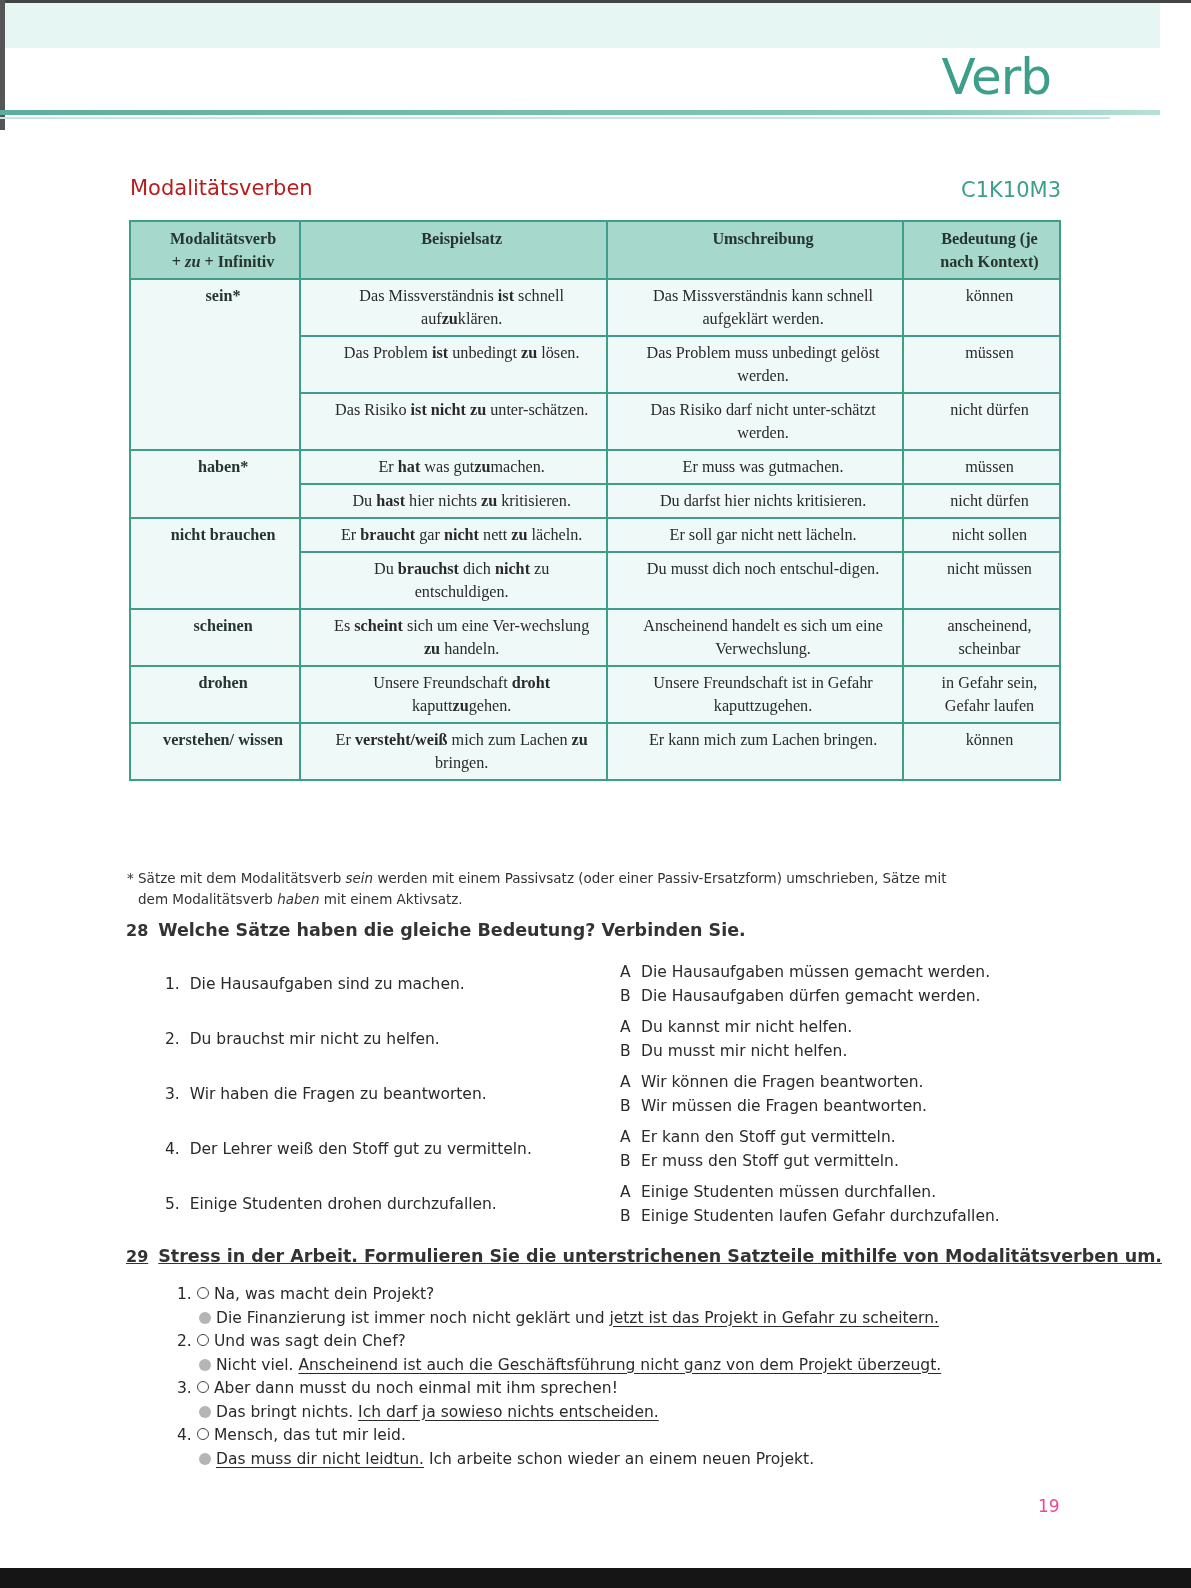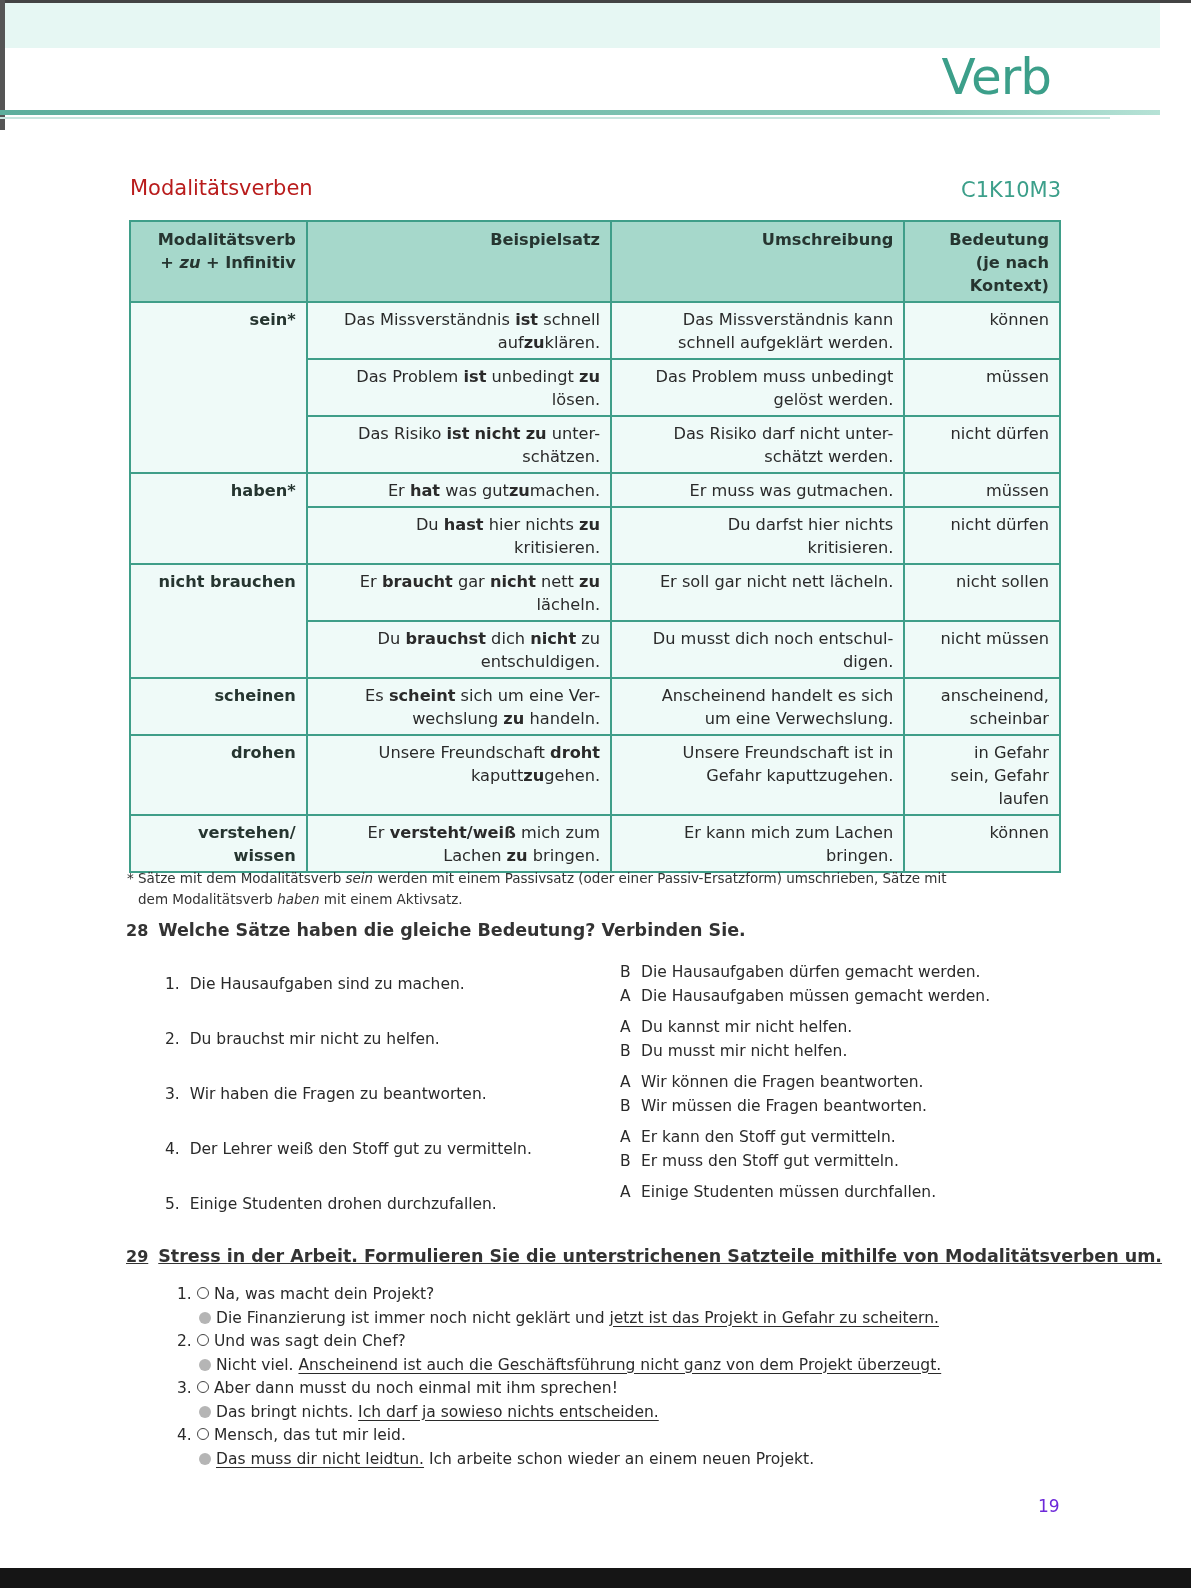--- a/index.html
+++ b/index.html
@@ -33,22 +33,22 @@
   }
   .section-code {
     position: absolute; right: 130px; top: 178px;
     font-size: 21px; color: #3c9f8a;
   }
   table.grammar {
     position: absolute; left: 129px; top: 220px; width: 932px;
     border-collapse: collapse; font-size: 16.2px; line-height: 23px;
   }
   table.grammar th, table.grammar td {
-    border: 2.5px solid #3f9e89; vertical-align: top; text-align: right;
-    padding: 5px 10px 4px 26px; background: #effaf8;
+    border: 2.5px solid #3f9e89; vertical-align: top; text-align: center;
+    padding: 5px 10px 4px 26px; background: #effaf8; font-family: Liberation Serif, serif;
   }
   table.grammar th {
     background: #a6d8cb; font-weight: bold; color: #263530; padding-top: 6px; padding-bottom: 4px;
   }
   table.grammar td.verb { font-weight: bold; color: #263530; }
   col.c1 { width: 168px; } col.c2 { width: 303px; } col.c3 { width: 292px; } col.c4 { width: 155px; }
   .footnote {
     position: absolute; left: 127px; top: 868px; width: 930px;
     font-size: 13.5px; line-height: 21px; color: #333;
   }
@@ -66,21 +66,21 @@
   .ex29 .n { display: inline-block; width: 20px; }
   .ex29 .circle {
     display: inline-block; width: 10px; height: 10px; border: 1.3px solid #444; border-radius: 50%;
     margin-right: 5px; vertical-align: 0px;
   }
   .ex29 .dot {
     display: inline-block; width: 12px; height: 12px; border-radius: 50%; background: #b5b5b5;
     margin-left: 22px; margin-right: 5px; vertical-align: -1px;
   }
   .ex29 u { text-decoration: underline; text-underline-offset: 3px; }
-  .page-number { position: absolute; left: 1038px; top: 1496px; font-size: 17px; color: #6d28d9; }
+  .page-number { position: absolute; left: 1038px; top: 1496px; font-size: 17px; color: #ec4899; }
   .bottom-edge { position: absolute; left: 0; bottom: 0; width: 1191px; height: 20px; background: #151515; }
 </style>
 </head>
 <body>
 
 <div class="top-band"></div>
 <div class="top-edge"></div>
 <div class="left-edge"></div>
 <div class="chapter-title">Verb</div>
 <div class="chapter-rule"></div>
@@ -169,22 +169,22 @@
   <div id="fn2" class="indent">dem Modalitätsverb <i>haben</i> mit einem Aktivsatz.</div>
 </div>
 
 <div class="ex-head" style="top:920px;">
   <span class="num">28</span><span>Welche Sätze haben die gleiche Bedeutung? Verbinden Sie.</span>
 </div>
 <div id="ex28">
     <div class="ex28-row" style="top: 960px;">
       <div class="stem">1.&nbsp; Die Hausaufgaben sind zu machen.</div>
      <div class="opts">
+       <div><span class="opt-letter">A</span>Die Hausaufgaben müssen gemacht werden.</div>
        <div><span class="opt-letter">B</span>Die Hausaufgaben dürfen gemacht werden.</div>
-       <div><span class="opt-letter">A</span>Die Hausaufgaben müssen gemacht werden.</div>
      </div>
     </div>
     <div class="ex28-row" style="top: 1015px;">
       <div class="stem">2.&nbsp; Du brauchst mir nicht zu helfen.</div>
      <div class="opts">
        <div><span class="opt-letter">A</span>Du kannst mir nicht helfen.</div>
        <div><span class="opt-letter">B</span>Du musst mir nicht helfen.</div>
      </div>
     </div>
     <div class="ex28-row" style="top: 1070px;">
@@ -198,20 +198,21 @@
       <div class="stem">4.&nbsp; Der Lehrer weiß den Stoff gut zu vermitteln.</div>
      <div class="opts">
        <div><span class="opt-letter">A</span>Er kann den Stoff gut vermitteln.</div>
        <div><span class="opt-letter">B</span>Er muss den Stoff gut vermitteln.</div>
      </div>
     </div>
     <div class="ex28-row" style="top: 1180px;">
       <div class="stem">5.&nbsp; Einige Studenten drohen durchzufallen.</div>
      <div class="opts">
        <div><span class="opt-letter">A</span>Einige Studenten müssen durchfallen.</div>
+       <div><span class="opt-letter">B</span>Einige Studenten laufen Gefahr durchzufallen.</div>
      </div>
     </div>
   </div>
 
 <div class="ex-head" style="top:1246px;text-decoration:underline;">
   <span class="num">29</span><span>Stress in der Arbeit. Formulieren Sie die unterstrichenen Satzteile mithilfe von Modalitätsverben um.</span>
 </div>
 <div class="ex29" id="ex29">
     <div class="line"><span class="n">1.</span><span class="circle"></span>Na, was macht dein Projekt?</div>
     <div class="line"><span class="dot"></span>Die Finanzierung ist immer noch nicht geklärt und <u>jetzt ist das Projekt in Gefahr zu scheitern.</u></div>

